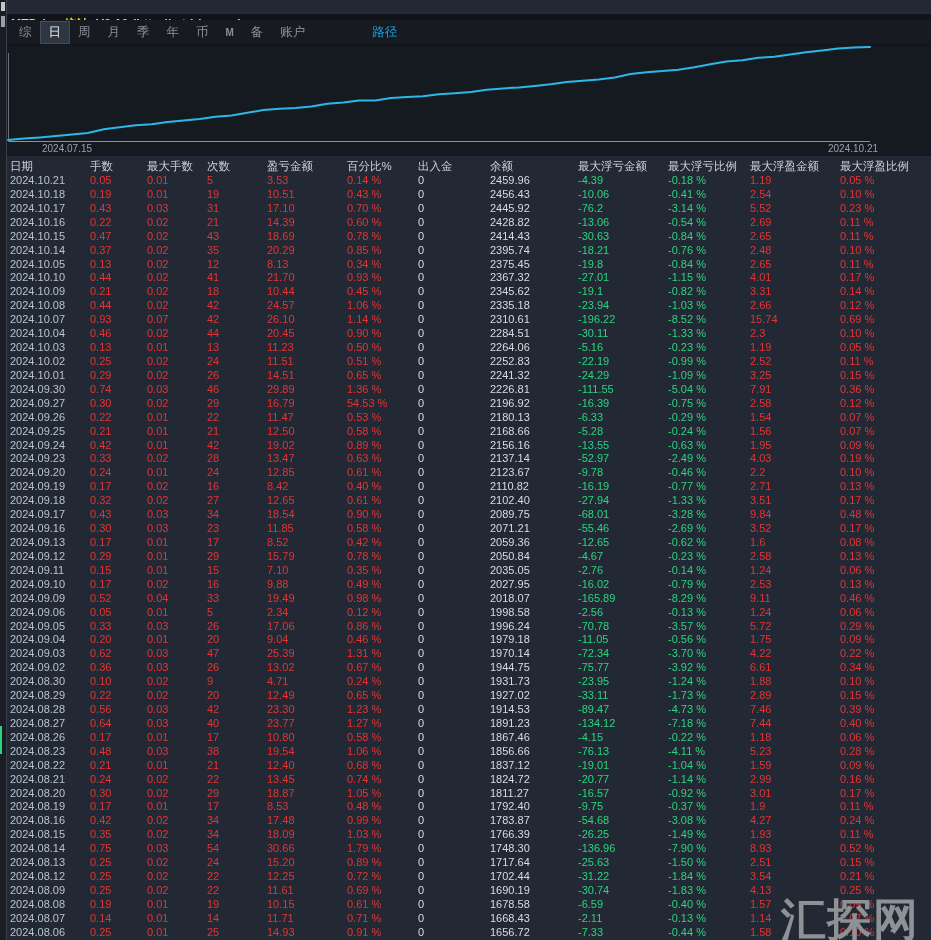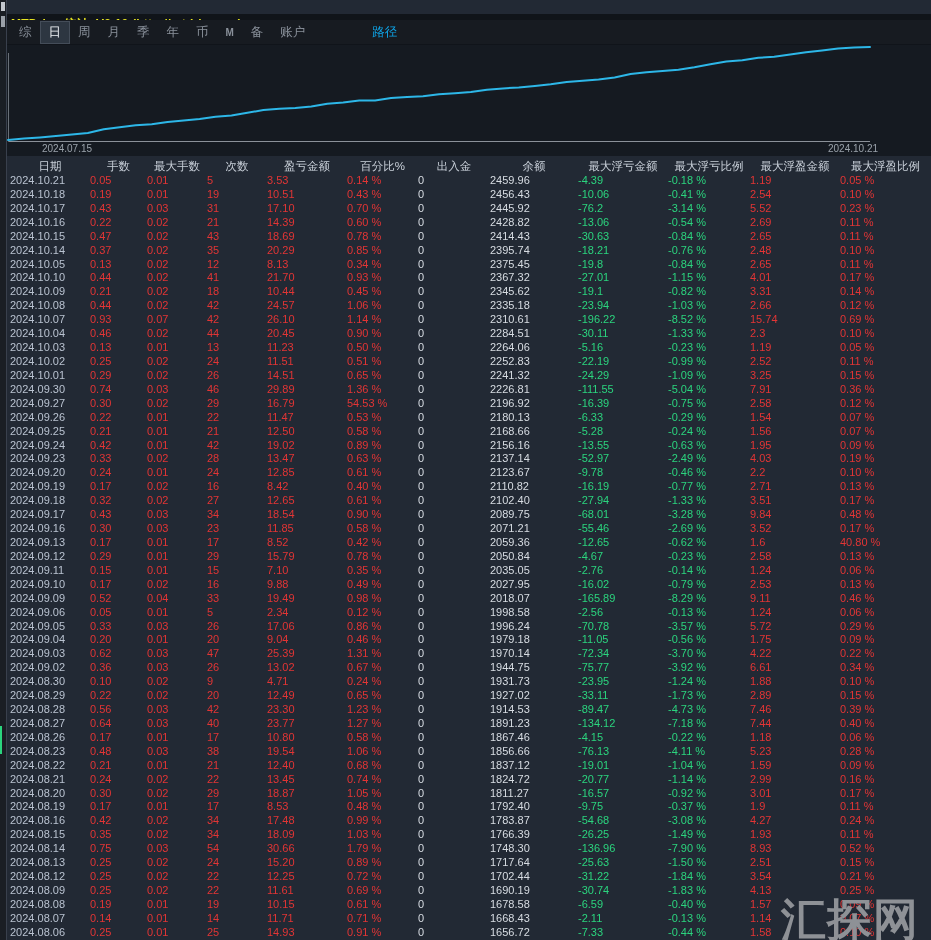--- a/index.html
+++ b/index.html
@@ -34,21 +34,21 @@
   .chart { position:absolute; left:0; top:45px; width:924px; height:111px; background:#151a21; }
   .chart svg { position:absolute; left:0; top:0; }
   .axis-label { position:absolute; top:98px; color:#9aa2aa; font-size:10px; }
   .axis-label.left  { left:2px;margin-left:33px; }
   .axis-label.right { left:821px; }
 
   .thead { position:absolute; left:0; top:158px; width:924px; height:16px; }
   .rows  { position:absolute; left:0; top:174px; width:924px; }
   .grid-row { display:grid; padding-left:3px;
     grid-template-columns:80px 57px 60px 60px 80px 71px 72px 88px 90px 82px 90px auto; }
-  .thead .grid-row { height:16px; line-height:16px;text-align:center; }
+  .thead .grid-row { height:16px; line-height:16px; }
   .rows  .grid-row { height:13.927px; line-height:13.927px; }
   .th { color:#cad1da; font-size:11.5px; white-space:nowrap; }
   .cell { font-size:11px; white-space:nowrap; overflow:hidden; }
   .c-date  { color:#b9c2d0; }
   .c-red   { color:#e23535; }
   .c-green { color:#2bd47e; }
   .c-flat  { color:#d7dce2; }
 
   .watermark { position:absolute; right:12px; top:890px; z-index:6;
     color:#8e9196; font-size:45px; font-weight:bold; letter-spacing:1px; }
@@ -480,21 +480,21 @@
         <span class="cell c-red">0.17</span>
         <span class="cell c-red">0.01</span>
         <span class="cell c-red">17</span>
         <span class="cell c-red">8.52</span>
         <span class="cell c-red">0.42 %</span>
         <span class="cell c-flat">0</span>
         <span class="cell c-flat">2059.36</span>
         <span class="cell c-green">-12.65</span>
         <span class="cell c-green">-0.62 %</span>
         <span class="cell c-red">1.6</span>
-        <span class="cell c-red">40.80 %</span>
+        <span class="cell c-red">0.08 %</span>
       </div>
       <div class="grid-row">
         <span class="cell c-date">2024.09.12</span>
         <span class="cell c-red">0.29</span>
         <span class="cell c-red">0.01</span>
         <span class="cell c-red">29</span>
         <span class="cell c-red">15.79</span>
         <span class="cell c-red">0.78 %</span>
         <span class="cell c-flat">0</span>
         <span class="cell c-flat">2050.84</span>

